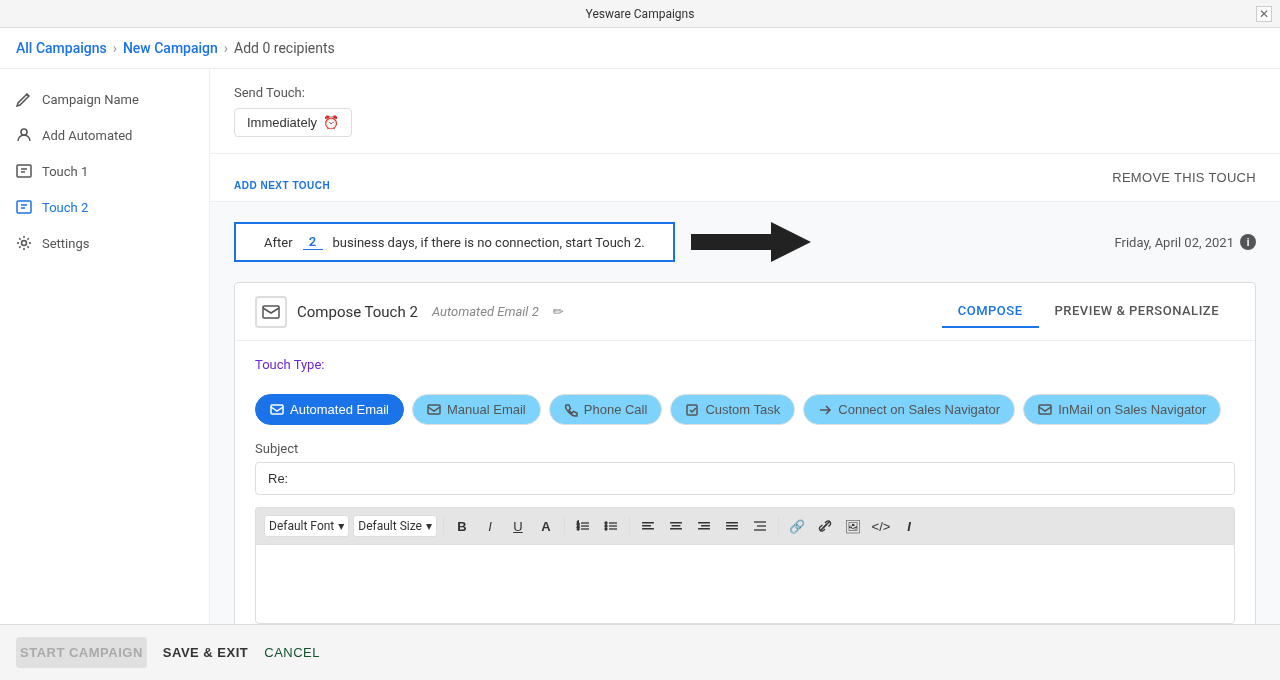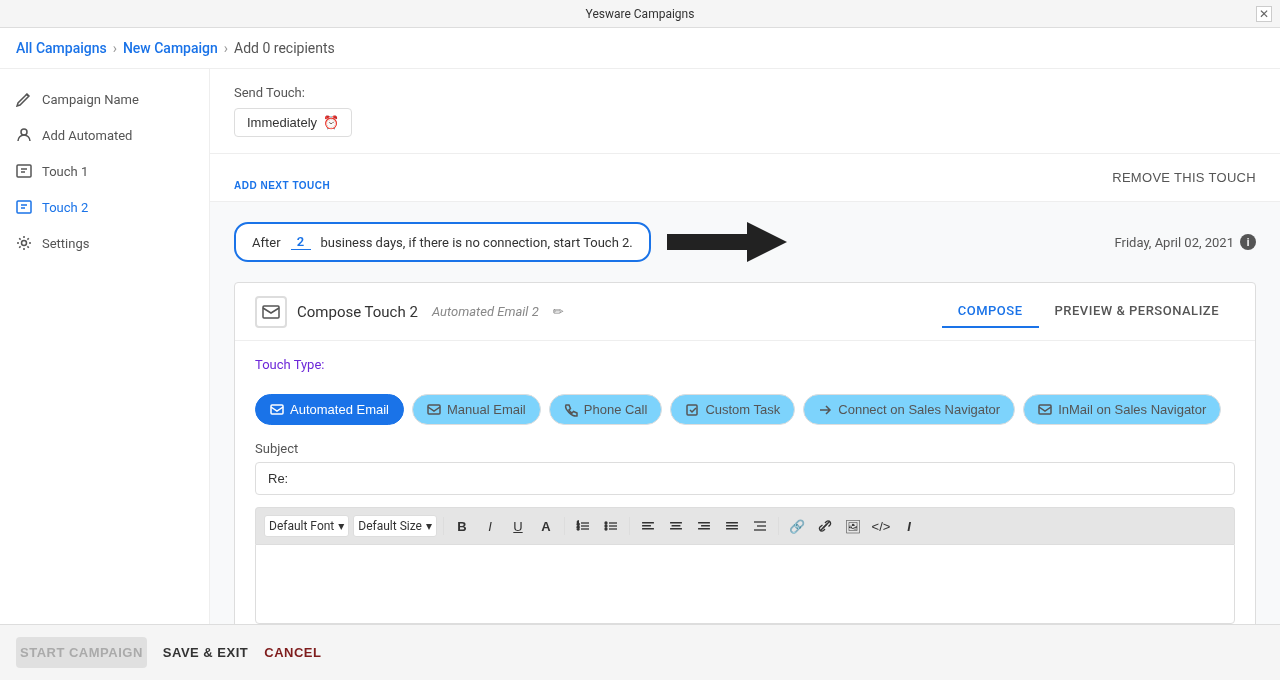--- a/index.html
+++ b/index.html
@@ -185,22 +185,22 @@
 
     
     .delay-row-wrapper {
       display: flex;
       align-items: center;
       gap: 16px;
       margin-bottom: 16px;
     }
     .delay-box {
       border: 2px solid #1a73e8;
-      border-radius: 14px;
-      padding: 10px 16px;
+      border-radius: 0;
+      padding: 10px 28px;
       display: flex;
       align-items: center;
       gap: 10px;
       background: #fff;
       font-size: 13px;
       color: #333;
     }
     .delay-box .days-num {
       font-weight: 600;
       color: #1a73e8;
@@ -425,22 +425,22 @@
       font-weight: 600;
       color: #333;
       background: none;
       border: none;
       cursor: pointer;
       text-transform: uppercase;
       letter-spacing: 0.5px;
     }
     .cancel-btn {
       font-size: 13px;
-      font-weight: 700;
-      color: #7f1d1d;
+      font-weight: 400;
+      color: #14532d;
       background: none;
       border: none;
       cursor: pointer;
       text-transform: uppercase;
       letter-spacing: 0.5px;
     }
   </style>
 </head>
 <body>
 

